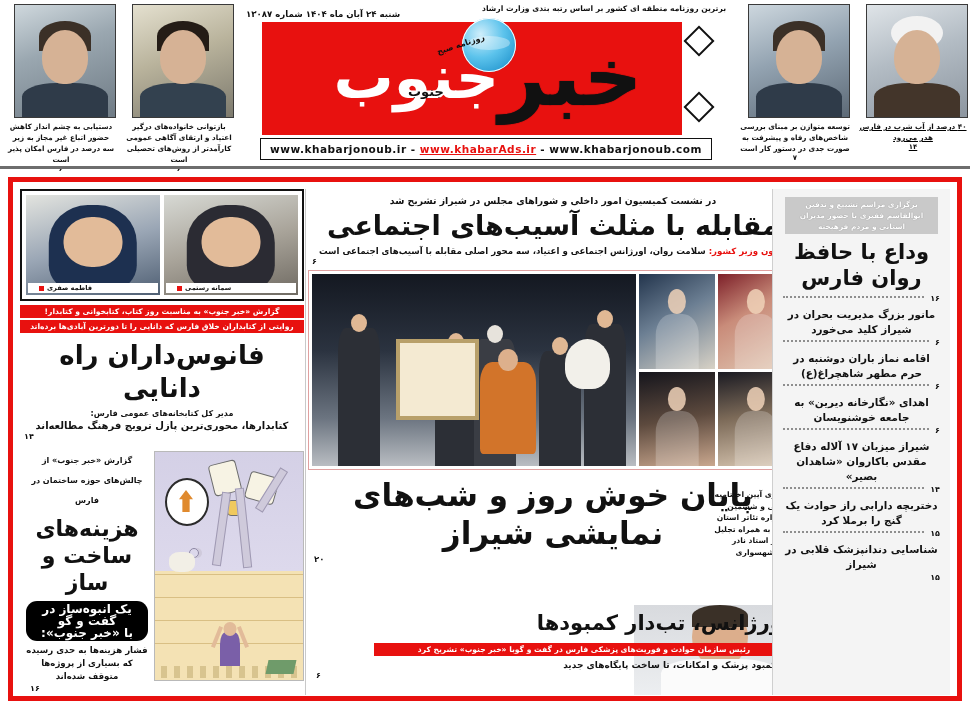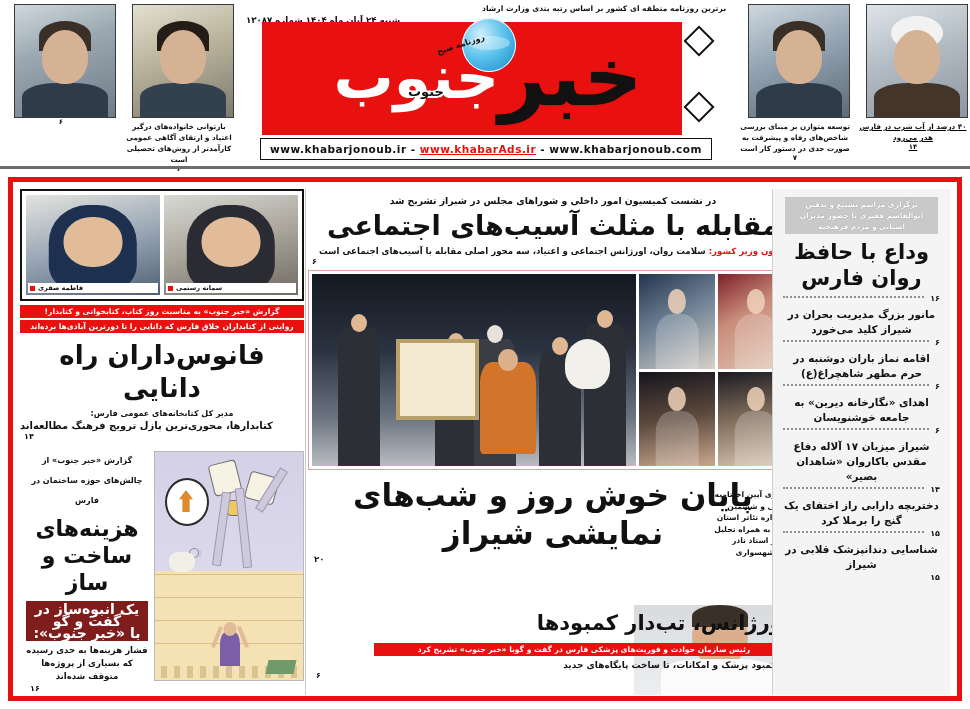--- a/index.html
+++ b/index.html
@@ -27,21 +27,21 @@
     width:86px;height:34px;border-radius:40% 40% 0 0;background:#2f3b49;}
   .mh-photo.cleric .hair{background:#f2f2f2;border-radius:50%;height:34px;top:10%;}
   .mh-photo.cleric .body{background:#43352a;}
   .mh-cap{font-size:7.2px;line-height:11px;text-align:center;color:#111;
     font-weight:bold;padding-top:3px;direction:rtl;}
   .mh-pg{font-size:7px;text-align:center;color:#111;font-weight:bold;}
 
   .logo-area{position:absolute;left:240px;top:0;width:490px;height:172px;}
   .tagline-top{position:absolute;top:4px;right:4px;font-size:7.6px;font-weight:bold;
     color:#111;direction:rtl;}
-  .dateline{position:absolute;top:15px;left:6px;font-size:8.6px;font-weight:bold;
+  .dateline{position:absolute;top:9px;left:6px;font-size:8.6px;font-weight:bold;
     color:#111;direction:rtl;letter-spacing:.2px;}
   .redbox{position:absolute;top:22px;left:22px;width:420px;height:113px;background:#e8110f;
     clip-path:polygon(0 0,100% 0,100% 100%,0 100%);}
   .logo-word{position:absolute;top:14px;left:0;width:490px;height:125px;
     display:flex;align-items:center;justify-content:center;direction:rtl;}
   .logo-khabar{font-family:"DejaVu Sans","Liberation Sans",sans-serif;
     font-size:82px;font-weight:bold;color:#111;line-height:1;
     text-shadow:0 0 1px #111;}
   .logo-jonoub{font-size:60px;font-weight:bold;color:#fff;line-height:1;
     margin-left:6px;}
@@ -143,38 +143,38 @@
     background:linear-gradient(165deg,#d7d9d4 0%,#a9a49a 50%,#6f6a62 100%);}
   .l-ph .sc{position:absolute;left:50%;top:10%;transform:translateX(-50%);
     width:66%;height:86%;border-radius:44% 44% 30% 30%;background:#2b2b33;}
   .l-ph .fc{position:absolute;left:50%;top:22%;transform:translateX(-50%);
     width:44%;height:50%;border-radius:48%;background:#e2bb99;}
   .l-ph.m .sc{background:#33353b;}
   .l-ph.m .fc{background:#dfb894;}
   .l-ph.m:after{content:"";position:absolute;left:50%;top:40%;transform:translateX(-50%);
     width:46%;height:9%;background:#222;border-radius:3px;}
   .l-ph .tag{position:absolute;left:2px;bottom:2px;right:2px;background:#fff;
-    font-size:6.6px;font-weight:bold;color:#111;text-align:center;padding:1px 2px;direction:rtl;
+    font-size:6.6px;font-weight:bold;color:#111;text-align:center;padding:1px 11px;direction:rtl;
     display:flex;align-items:center;justify-content:flex-end;gap:3px;margin-top:9px;}
   .l-ph .tag i{width:5px;height:5px;background:#e8110f;display:inline-block;}
   .l-redline{background:#e8110f;color:#fff;font-size:7.6px;font-weight:bold;
     text-align:center;padding:2px 4px;margin-top:4px;direction:rtl;}
   .l-redline + .l-redline{margin-top:2px;}
   .l-head{font-size:26px;font-weight:bold;text-align:center;color:#111;
     direction:rtl;line-height:33px;padding-top:6px;}
   .l-byline{font-size:8px;font-weight:bold;text-align:center;color:#111;direction:rtl;padding-top:4px;}
-  .l-sub{font-size:10px;font-weight:bold;text-align:left;color:#111;direction:rtl;padding-top:2px;}
+  .l-sub{font-size:10px;font-weight:bold;text-align:center;color:#111;direction:rtl;padding-top:2px;}
   .l-pg{font-size:8px;font-weight:bold;color:#111;text-align:left;padding:1px 0 0 4px;}
 
   .l-lower{display:flex;gap:6px;padding-top:10px;}
   .l-lower-txt{width:122px;direction:rtl;}
   .l-lead{font-size:8px;font-weight:bold;line-height:20px;text-align:center;color:#111;}
   .l-bighead{font-size:22px;font-weight:bold;line-height:27px;text-align:center;color:#111;padding-top:4px;}
-  .l-redbox{background:#7f1d1d;color:#fff;font-size:14px;font-weight:bold;
-    text-align:center;padding:2px 3px;margin-top:5px;line-height:12px;}
+  .l-redbox{background:#000000;color:#fff;font-size:12px;font-weight:bold;
+    text-align:center;padding:2px 3px;margin-top:5px;line-height:12px;border-radius:11px;}
   .l-tail{font-size:8.6px;font-weight:bold;line-height:13px;text-align:center;color:#111;padding-top:3px;}
   .cartoon{width:148px;height:228px;border:1px solid #b9b9b9;position:relative;overflow:hidden;
     background:linear-gradient(180deg,#d4d0e6 0%,#ddd9ec 52%,#f6e6bd 52%,#f3dfae 100%);}
   .cart-wall{position:absolute;left:0;bottom:0;width:100%;height:48%;background:#f4e2b4;}
   .cart-brick{position:absolute;left:0;width:100%;height:1px;background:#d9bf84;}
   .bubble{position:absolute;left:10px;top:26px;width:40px;height:44px;border-radius:50%;
     background:#fff;border:2px solid #2b2b2b;}
   .bubble:after{content:"";position:absolute;left:12px;top:10px;width:14px;height:22px;
     background:#e08a2e;clip-path:polygon(50% 0,100% 42%,76% 42%,76% 100%,24% 100%,24% 42%,0 42%);}
   .paper{position:absolute;background:#f7f3e4;border:1px solid #6d6d6d;border-radius:4px;}
@@ -198,20 +198,21 @@
 <div class="page">
 
   <div class="masthead">
 
     <div class="mh-photo-block" style="left:6px;">
       <div class="mh-photo">
         <div class="body"></div>
           <div class="hair"></div>
           <div class="face"></div>
       </div>
+      <div class="mh-cap">دستیابی به چشم انداز کاهش حضور اتباع غیر مجاز به زیر سه درصد در فارس امکان پذیر است</div>
       <div class="mh-pg">۶</div>
     </div>
 
     <div class="mh-photo-block" style="left:124px;">
       <div class="mh-photo" style="background:linear-gradient(160deg,#e4e0cf 0%,#b9b39c 45%,#7d7a6e 100%);">
         <div class="body" style="background:#33414f;"></div>
           <div class="hair" style="background:#241c16;"></div>
           <div class="face"></div>
       </div>
       <div class="mh-cap">بازتوانی خانواده‌های درگیر اعتیاد و ارتقای آگاهی عمومی کارآمدتر از روش‌های تحصیلی است</div>
@@ -449,21 +450,21 @@
           <div class="sb-pg">۶</div>
           <div class="dots"></div>
         </div>
 
         <div class="sb-item">شیراز میزبان ۱۷ آلاله دفاع مقدس باکاروان «شاهدان بصیر»</div>
         <div class="sb-row">
           <div class="sb-pg">۱۴</div>
           <div class="dots"></div>
         </div>
 
-        <div class="sb-item">دختربچه دارابی راز اختفای یک گنج را برملا کرد</div>
+        <div class="sb-item">دختربچه دارابی راز حوادث یک گنج را برملا کرد</div>
         <div class="sb-row">
           <div class="sb-pg">۱۵</div>
           <div class="dots"></div>
         </div>
 
         <div class="sb-item">شناسایی دندانپزشک قلابی در شیراز</div>
         <div class="sb-pg">۱۵</div>
       </div>
 
     </div>

